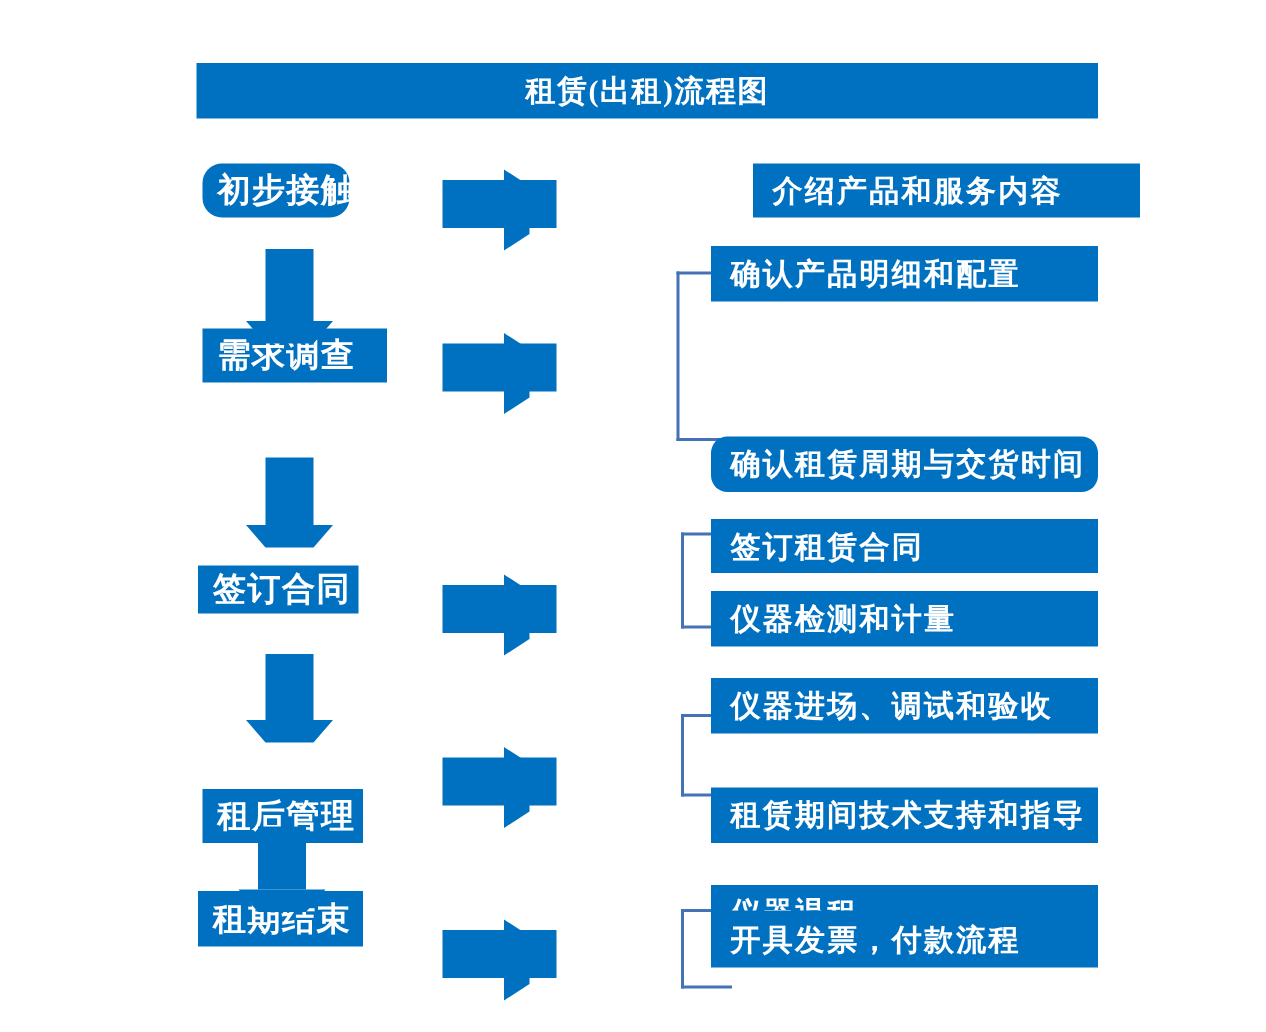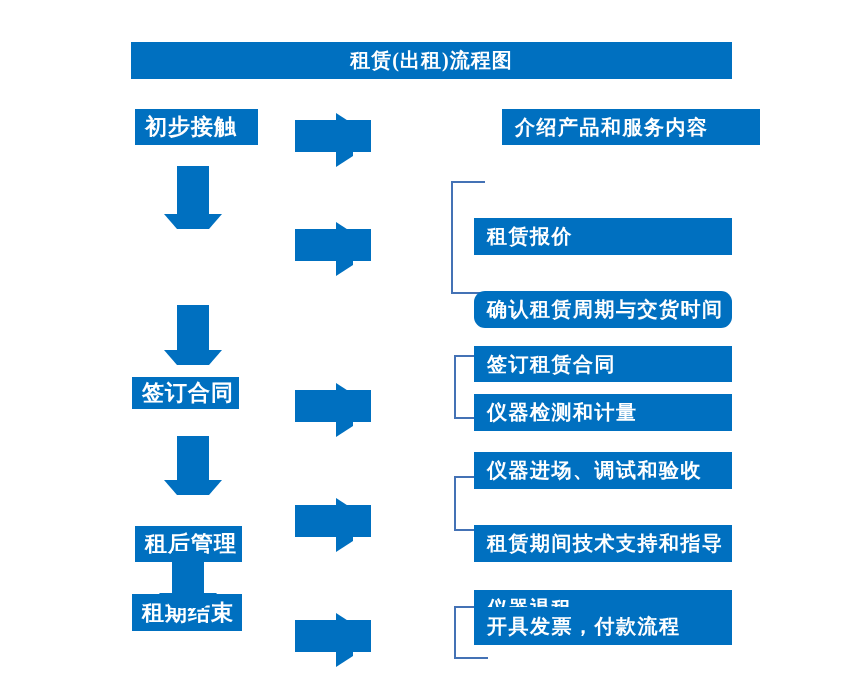--- a/index.html
+++ b/index.html
@@ -93,21 +93,22 @@
     background: transparent;
   }
 </style>
 </head>
 <body>
 
 <div class="canvas">
 
   <div class="title-bar">租赁(出租)流程图</div>
 
-  <div class="box stage" style="left:103px;top:77px;width:123px;height:36px;">初步接触</div>
+  <div class="box stage" style="left:103px;top:77px;width:98px;height:36px;border-radius:13px;">初步接触</div>
+  <div class="box stage" style="left:103px;top:187px;width:123px;height:36px;">需求调查</div>
   <div class="box stage" style="left:100px;top:345px;width:107px;height:20px;">签订合同</div>
   <div class="box stage" style="left:103px;top:458px;width:107px;height:36px;margin-top:36px;">租后管理</div>
   <div class="box stage" style="left:100px;top:562px;width:110px;height:37px;">租期结束</div>
 
   <div class="varrow" style="left:145px;top:118px;">
     <div class="vshaft" style="height:48px;"></div>
     <div class="vhead"></div>
   </div>
   <div class="varrow" style="left:145px;top:257px;">
     <div class="vshaft" style="height:45px;"></div>
@@ -142,21 +143,21 @@
     <div class="hshaft"></div>
     <div class="hhead"></div>
   </div>
 
   <div class="bracket" style="left:419px;top:149px;height:113px;"></div>
   <div class="bracket" style="left:422px;top:323px;height:64px;"></div>
   <div class="bracket" style="left:422px;top:444px;height:55px;"></div>
   <div class="bracket" style="left:422px;top:574px;height:53px;"></div>
 
   <div class="box out" style="top:77px;height:36px;margin-left:28px;">介绍产品和服务内容</div>
-  <div class="box out" style="top:186px;height:37px;">租赁报价</div>
+  <div class="box out" style="top:132px;height:37px;">确认产品明细和配置</div>
   <div class="box out" style="top:259px;height:37px;border-radius:11px;">确认租赁周期与交货时间</div>
   <div class="box out" style="top:314px;height:36px;">签订租赁合同</div>
   <div class="box out" style="top:362px;height:37px;">仪器检测和计量</div>
   <div class="box out" style="top:493px;height:37px;">租赁期间技术支持和指导</div>
   <div class="box out" style="top:420px;height:37px;">仪器进场、调试和验收</div>
   <div class="box out" style="top:558px;height:37px;">仪器退租</div>
   <div class="box out" style="top:575px;height:38px;">开具发票，付款流程</div>
 
 </div>
 

